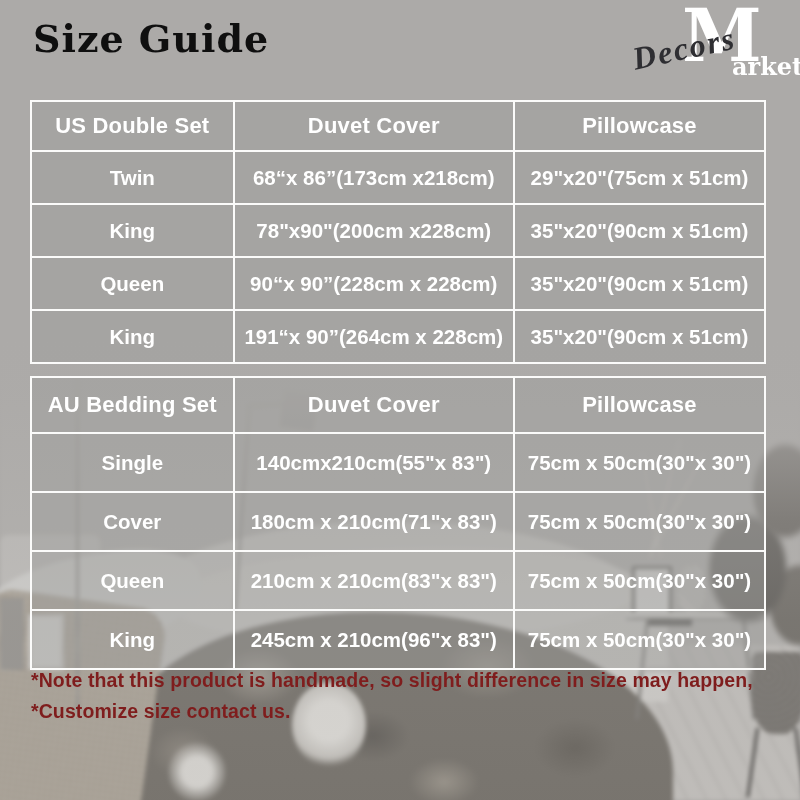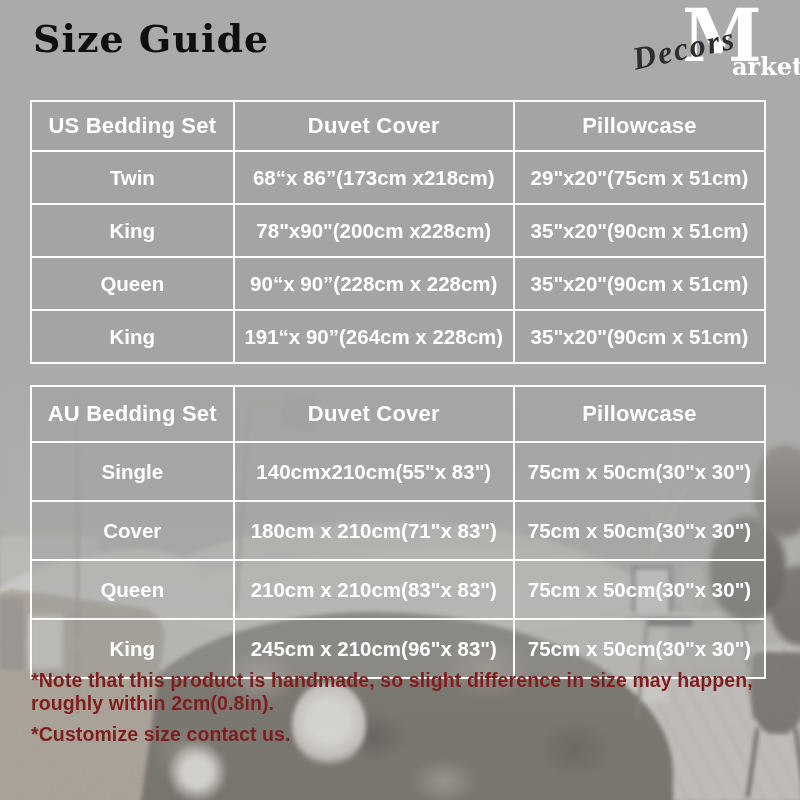--- a/index.html
+++ b/index.html
@@ -83,21 +83,21 @@
   .logo-m{position:absolute;left:46px;top:-8px;font-family:"DejaVu Serif",serif;
      font-weight:700;font-size:72px;line-height:1;color:#ffffff;}
   .logo-script{position:absolute;left:-4px;top:22px;font-family:"Liberation Serif",serif;
      font-style:italic;font-weight:700;font-size:32px;letter-spacing:2px;color:#2e2e32;
      transform:rotate(-12deg);}
   .logo-rest{position:absolute;left:96px;top:44px;font-family:"DejaVu Serif",serif;
      font-weight:700;font-size:24px;color:#ffffff;}
 
   table.tbl{position:absolute;left:30px;width:736px;border-collapse:collapse;table-layout:fixed;}
   .tbl-us{top:100px;}
-  .tbl-au{top:385px;}
+  .tbl-au{top:376px;}
   .tbl col.c1{width:27.6%;} .tbl col.c2{width:38.2%;} .tbl col.c3{width:34.2%;}
   .tbl th,.tbl td{border:2px solid #fbfbfa;background:rgba(158,157,156,.45);
      text-align:center;vertical-align:middle;color:#ffffff;font-weight:700;
      white-space:nowrap;overflow:hidden;}
   .tbl th{font-size:22px;letter-spacing:.2px;}
   .tbl td{font-size:20.5px;}
   .tbl-us th{height:46px;} .tbl-us td{height:49px;}
   .tbl-au th{height:52px;} .tbl-au td{height:55px;margin-left:39px;}
 
   .notes{position:absolute;left:31px;top:669px;width:734px;color:#7f1d1d;
@@ -155,21 +155,21 @@
     </div>
 
     <table class="tbl tbl-us">
       <colgroup>
           <col class="c1">
           <col class="c2">
           <col class="c3">
         </colgroup>
       <thead>
         <tr>
-          <th>US Bedding Set</th>
+          <th>US Double Set</th>
           <th>Duvet Cover</th>
           <th>Pillowcase</th>
         </tr>
       </thead>
       <tbody>
         <tr>
           <td>Twin</td>
           <td>68“x 86”(173cm x218cm)</td>
           <td>29"x20"(75cm x 51cm)</td>
         </tr>
@@ -223,18 +223,17 @@
         <tr>
           <td>King</td>
           <td>245cm x 210cm(96"x 83")</td>
           <td>75cm x 50cm(30"x 30")</td>
         </tr>
       </tbody>
     </table>
 
     <div class="notes">
       <div>*Note that this product is handmade, so slight  difference in size may happen,</div>
-      <div>roughly within 2cm(0.8in).</div>
       <div class="note-customize">*Customize size contact us.</div>
     </div>
 
   </div>
 </div>
 
 </body></html>

